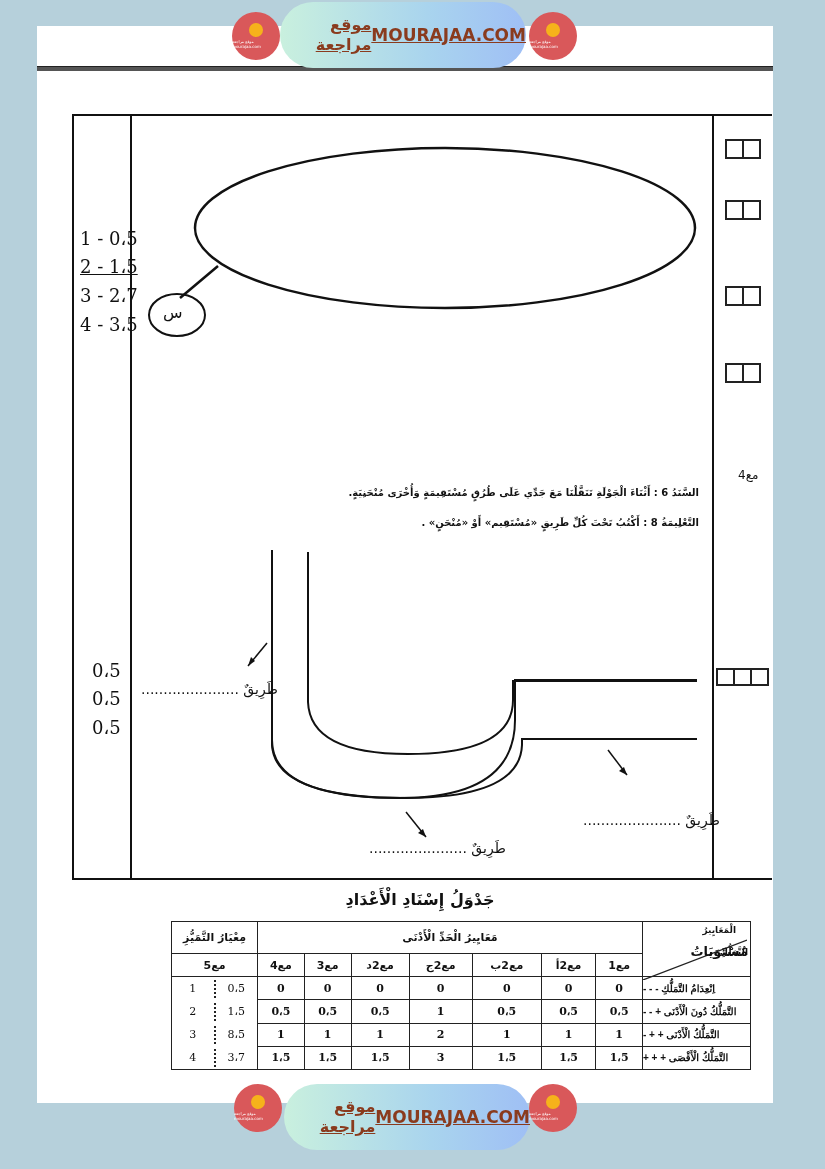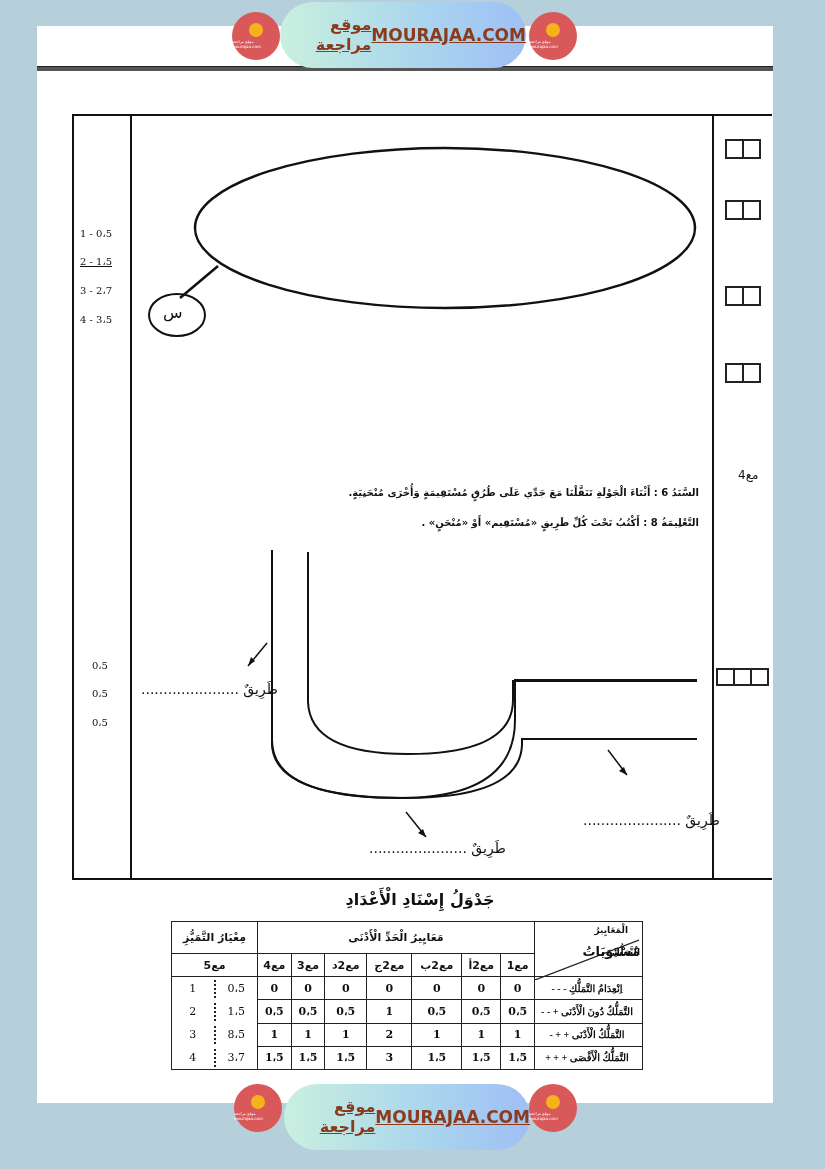--- a/index.html
+++ b/index.html
@@ -2,37 +2,37 @@
 <html><head>
 <meta charset="utf-8">
 <style>
   html,body{margin:0;padding:0;}
   body{width:825px;height:1169px;background:#b6d0db;position:relative;overflow:hidden;font-family:"DejaVu Serif",serif;color:#111;}
   .page{position:absolute;left:37px;top:26px;width:736px;height:1077px;background:#fff;}
   .rule{position:absolute;left:37px;top:66px;width:736px;height:4px;background:#555;border-top:1px solid #222;}
   .frame{position:absolute;left:72px;top:114px;width:700px;height:766px;border:2px solid #111;border-right:none;box-sizing:border-box;}
   .col-left{position:absolute;left:130px;top:114px;width:2px;height:766px;background:#111;}
   .col-right{position:absolute;left:712px;top:114px;width:2px;height:766px;background:#111;}
-  .score{position:absolute;font-size:10px;font-family:"DejaVu Serif",serif;}
+  .score{position:absolute;font-size:18px;font-family:"DejaVu Serif",serif;}
   .box{position:absolute;border:2px solid #222;box-sizing:border-box;display:flex;}
   .box span{flex:1;border-right:2px solid #222;}
   .box span:last-child{border-right:none;}
   .text-ar{position:absolute;direction:rtl;font-family:"DejaVu Sans",sans-serif;font-weight:bold;font-size:10px;white-space:nowrap;}
   .label-ar{position:absolute;direction:rtl;font-family:"DejaVu Sans",sans-serif;font-weight:bold;font-size:14px;white-space:nowrap;}
   .banner{position:absolute;left:280px;width:246px;height:66px;border-radius:33px;background:linear-gradient(90deg,#c9f0de,#a9d4ee 60%,#9fbff5);display:flex;flex-direction:row;align-items:center;justify-content:center;}
   .banner .ar{font-family:"DejaVu Sans",sans-serif;font-weight:bold;color:#8a3b1e;font-size:16px;text-decoration:underline;direction:rtl;line-height:20px;}
   .banner .en{font-family:"DejaVu Sans",sans-serif;font-weight:bold;color:#8a3b1e;font-size:17px;text-decoration:underline;line-height:22px;}
   .logo{position:absolute;width:48px;height:48px;border-radius:50%;background:#d9585a;display:flex;flex-direction:column;align-items:center;justify-content:center;}
   .logo .dot{width:14px;height:14px;border-radius:50%;background:#f6b21b;}
   .logo .t{font-size:4px;color:#fff;font-family:"DejaVu Sans",sans-serif;margin-top:2px;}
   .grading-title{position:absolute;left:170px;top:890px;width:500px;text-align:center;direction:rtl;font-family:"DejaVu Sans",sans-serif;font-weight:bold;font-size:16px;}
-  table.grades{position:absolute;left:171px;top:921px;width:472px;border-collapse:collapse;direction:rtl;font-family:"DejaVu Serif",serif;font-size:11px;}
+  table.grades{position:absolute;left:171px;top:921px;width:580px;border-collapse:collapse;direction:rtl;font-family:"DejaVu Serif",serif;font-size:11px;}
   table.grades td{border:1.5px solid #222;text-align:center;height:22px;padding:0;}
   table.grades td.h{font-family:"DejaVu Sans",sans-serif;font-weight:bold;font-size:11px;}
-  table.grades td.lvl{font-family:Liberation Serif, serif;font-weight:bold;font-size:10px;text-align:center;padding-right:3px;width:104px;}
+  table.grades td.lvl{font-family:Liberation Sans, sans-serif;font-weight:bold;font-size:10px;text-align:left;padding-right:3px;width:104px;}
   table.grades td.v{font-weight:bold;}
   .excel{display:flex;justify-content:space-around;align-items:center;}
   .excel span{flex:1;text-align:center;}
   .excel .sep{flex:0 0 0;border-left:2px dotted #222;height:18px;}
 </style>
 </head>
 <body>
 
 <div class="page"></div>
 <div class="rule"></div>

